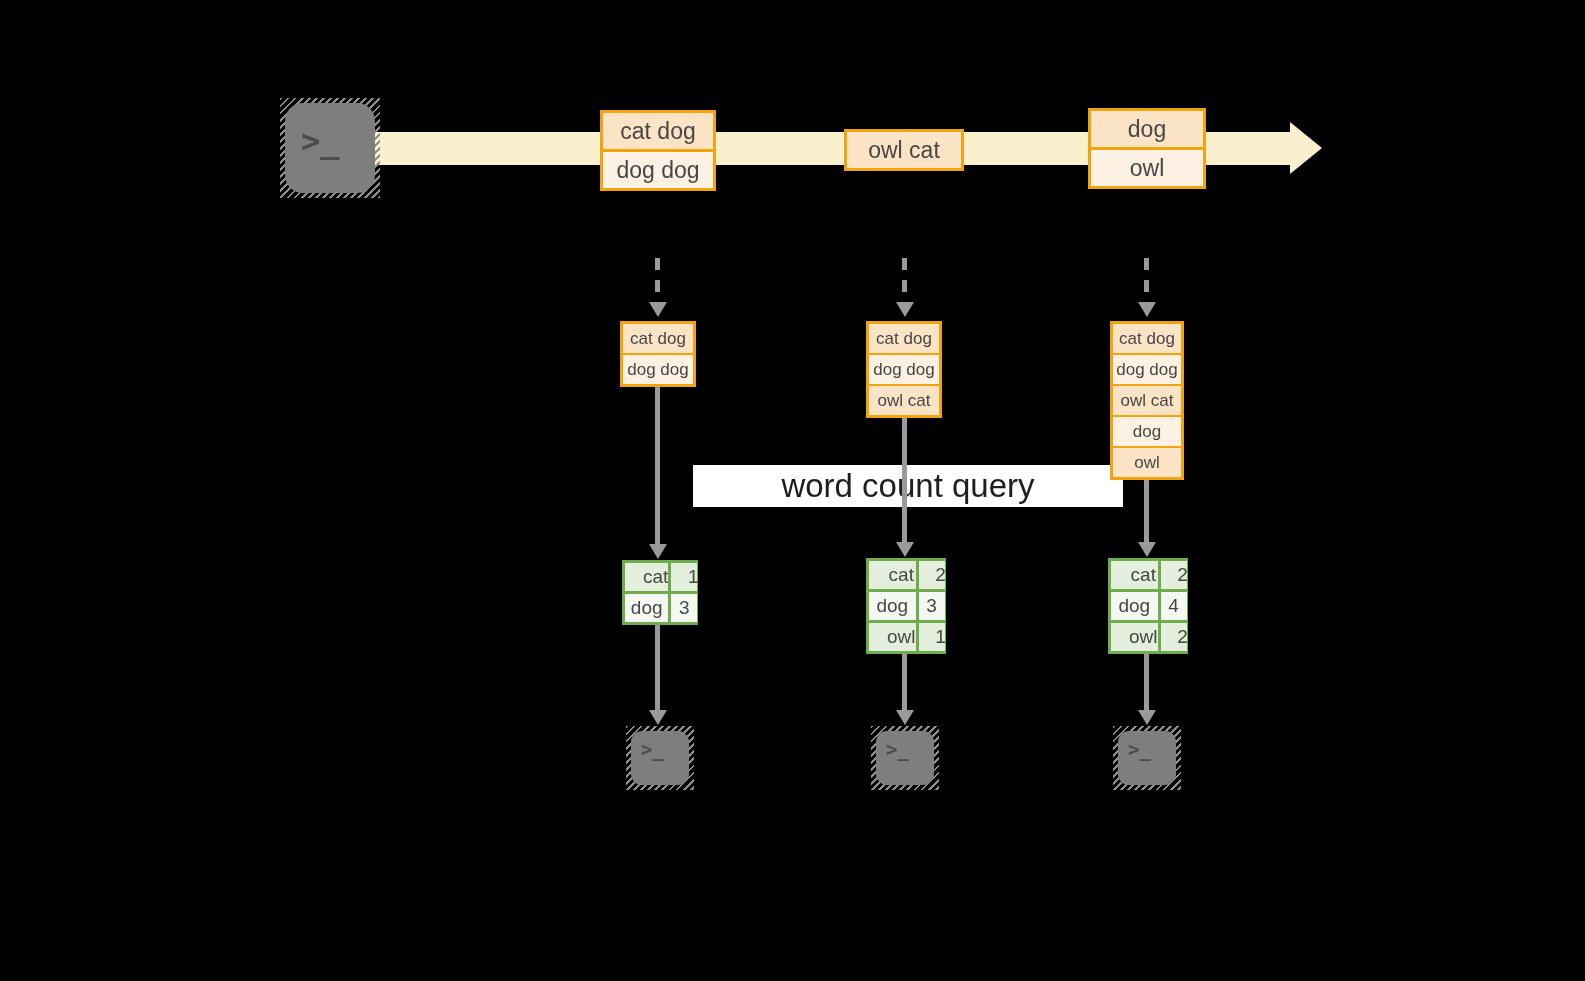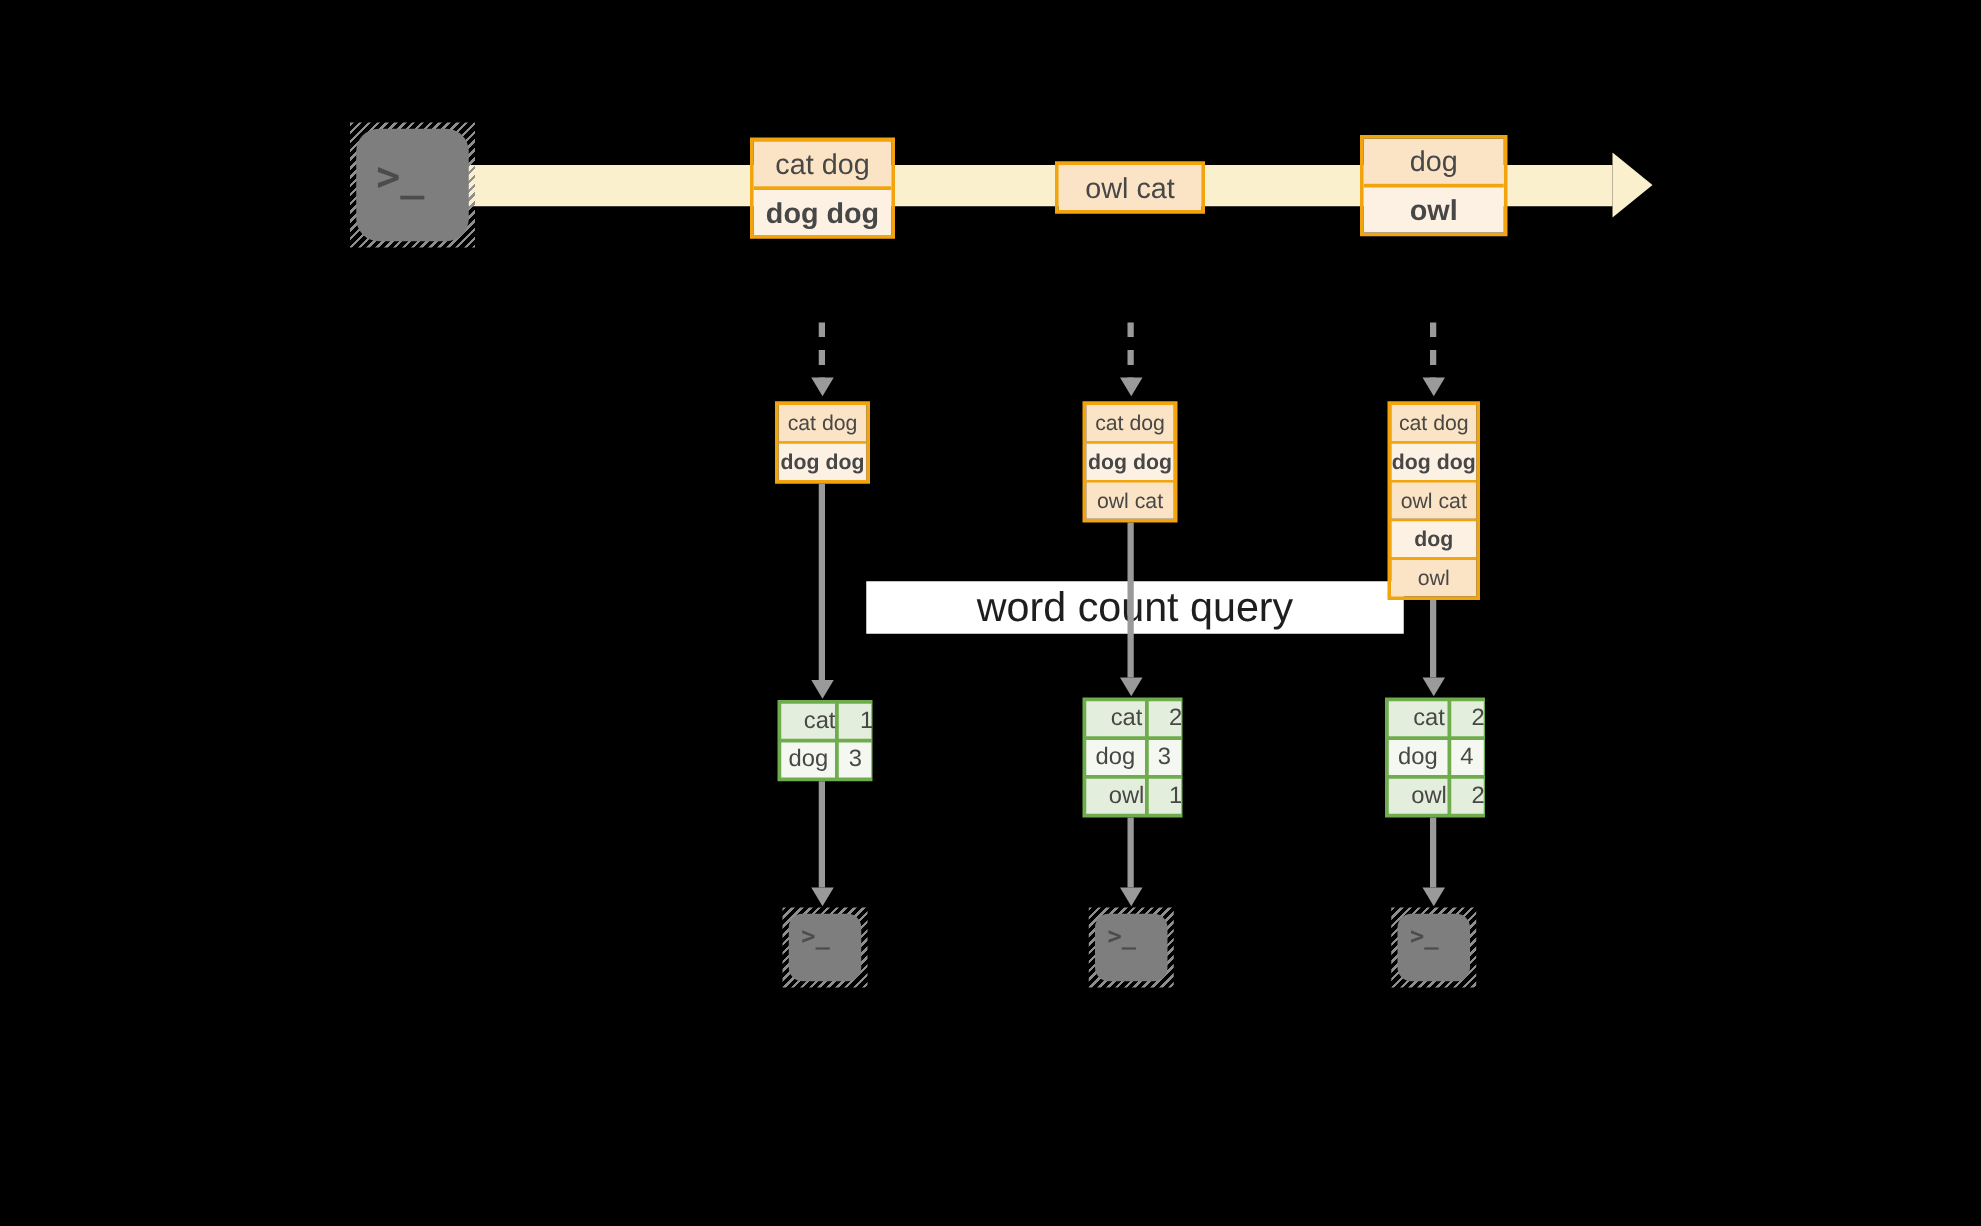--- a/index.html
+++ b/index.html
@@ -16,21 +16,21 @@
   
   .obox{position:absolute;border:3px solid var(--amber_border);display:flex;
         flex-direction:column;z-index:4;box-sizing:border-box;}
   .obox .cell{display:flex;align-items:center;justify-content:center;
               color:var(--text_dark);}
   .obox .cell+.cell{border-top:2px solid var(--amber_border);}
   .stream-cell{height:36px;font-size:23px;}
   .stream-cell+.stream-cell{border-top:3px solid var(--amber_border) !important;}
   .buf-cell{height:29px;font-size:17px;}
   .peach{background:var(--peach_fill);}
-  .cream{background:var(--cream_fill);font-weight:bold;}
+  .cream{background:var(--cream_fill);}
 
   
   .arrow-line{position:absolute;width:5px;z-index:3;}
   .arrow-line::after{content:"";position:absolute;left:50%;bottom:-15px;
         transform:translateX(-50%);width:0;height:0;
         border-left:9px solid transparent;border-right:9px solid transparent;
         border-top:15px solid var(--arrow_gray);}
   .solid{background:var(--arrow_gray);}
   .dashed{background:repeating-linear-gradient(180deg,var(--arrow_gray) 0 12px,transparent 12px 22px);}
 

